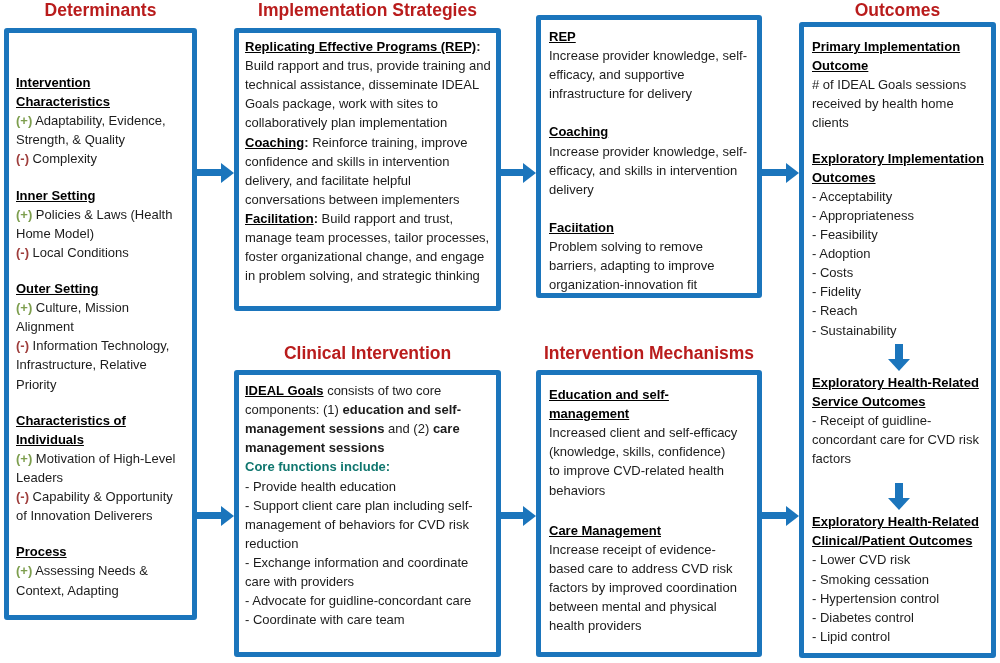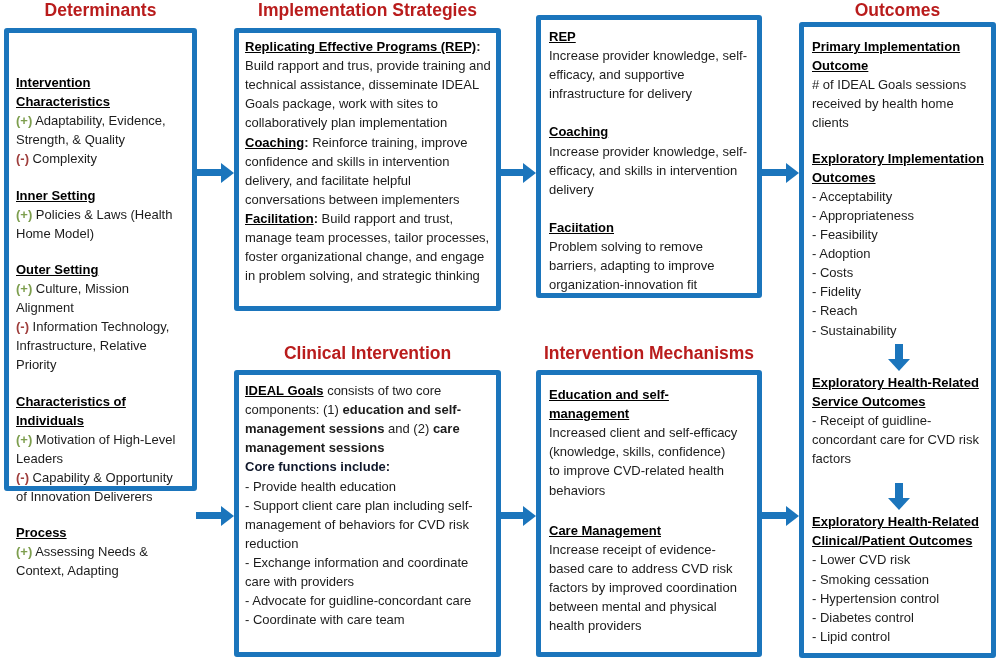--- a/index.html
+++ b/index.html
@@ -13,21 +13,21 @@
   .box {
     position:absolute; background:#fff; border:5px solid #1b75bc; border-radius:3px;
     box-sizing:border-box; font-size:13px; line-height:1.47;
   }
   .bh { font-weight:bold; text-decoration:underline; color:#000; }
   .plus { color:#7d9e4e; font-weight:bold; }
   .minus { color:#9e3d3b; font-weight:bold; }
   .d-section { margin-bottom:17px; }
   .sm-entry { margin-bottom:19px; }
   .o-section { margin-bottom:16px; }
-  .blue-bold { color:#0f172a; font-weight:bold; }
+  .blue-bold { color:#0f766e; font-weight:bold; }
   
   .harrow { position:absolute; height:7px; background:#1b75bc; }
   .harrow::after {
     content:''; position:absolute; left:100%; top:50%; transform:translateY(-50%);
     border-top:10px solid transparent; border-bottom:10px solid transparent;
     border-left:13px solid #1b75bc;
   }
   
   .varrow { position:relative; width:8px; height:15px; background:#1b75bc; margin:3px auto 14px auto; }
   .varrow::after {
@@ -40,29 +40,30 @@
 <body>
 
 <div class="canvas">
 
   <div class="col-title" style="left:4px; top:0; width:193px;">Determinants</div>
   <div class="col-title" style="left:234px; top:0; width:267px;">Implementation Strategies</div>
   <div class="col-title" style="left:799px; top:0; width:197px;">Outcomes</div>
   <div class="col-title" style="left:234px; top:343px; width:267px;">Clinical Intervention</div>
   <div class="col-title" style="left:536px; top:343px; width:226px;">Intervention Mechanisms</div>
 
-  <div class="box" style="left:4px; top:28px; width:193px; height:463px; padding:40px 6px 0 7px;">
+  <div class="box" style="left:4px; top:28px; width:193px; height:592px; padding:40px 6px 0 7px;">
     <div class="d-section">
       <div class="bh">Intervention Characteristics</div>
       <div><span class="plus">(+)</span><span> Adaptability, Evidence, Strength, &amp; Quality</span></div>
       <div><span class="minus">(-)</span><span>  Complexity</span></div>
     </div>
     <div class="d-section">
       <div class="bh">Inner Setting</div>
       <div><span class="plus">(+)</span><span> Policies &amp; Laws (Health Home Model)</span></div>
+      <div><span class="minus">(-)</span><span>  Local Conditions</span></div>
     </div>
     <div class="d-section">
       <div class="bh">Outer Setting</div>
       <div><span class="plus">(+)</span><span> Culture, Mission Alignment</span></div>
       <div><span class="minus">(-)</span><span>  Information Technology, Infrastructure, Relative Priority</span></div>
     </div>
     <div class="d-section">
       <div class="bh">Characteristics of Individuals</div>
       <div><span class="plus">(+)</span><span> Motivation of High-Level Leaders</span></div>
       <div><span class="minus">(-)</span><span> Capability &amp; Opportunity of Innovation Deliverers</span></div>

